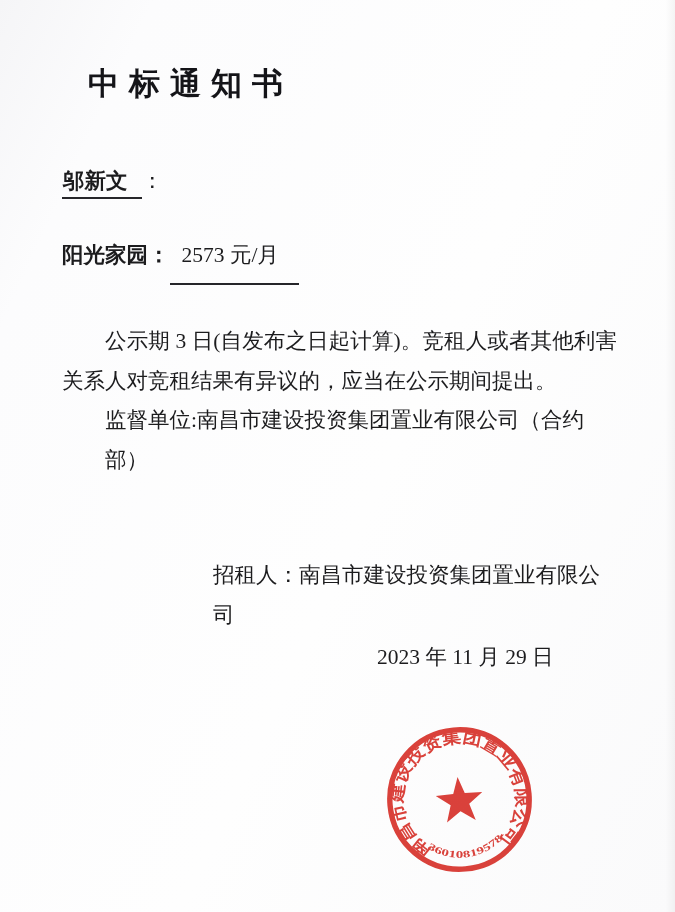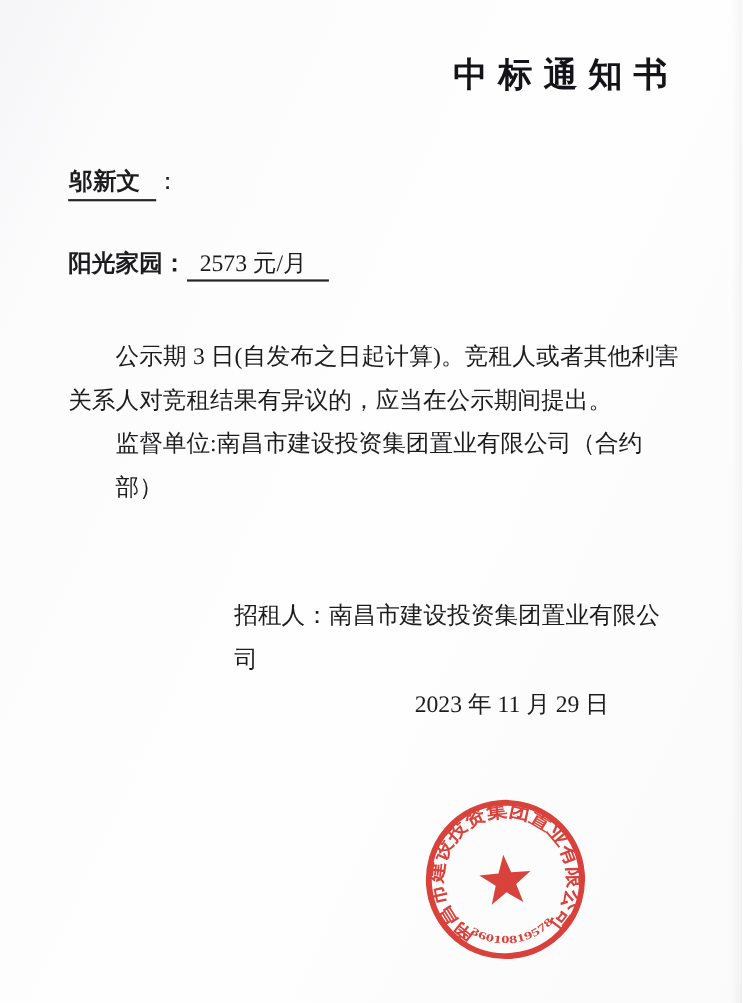--- a/index.html
+++ b/index.html
@@ -22,22 +22,22 @@
     position: absolute;
     top: 0; right: 0; bottom: 0;
     width: 10px;
     background: linear-gradient(90deg, rgba(0,0,0,0), rgba(0,0,0,0.04));
     pointer-events: none;
   }
   .content {
     padding: 48px 58px 0 62px;
   }
   .title {
-    margin: 0;
-    text-align: right;
+    margin: 16px;
+    text-align: left;
     font-size: 31px;
     font-weight: 600;
     letter-spacing: 10px;
     line-height: 40px;
     color: #141418;
     text-indent: 10px; 
   }
   .recipient {
     margin-top: 62px;
     font-size: 21.5px;
@@ -66,35 +66,36 @@
   }
   .result-line {
     margin-top: 41px;
     font-size: 21.5px;
     line-height: 30px;
   }
   .result-label { font-weight: 700; }
   .result-value {
     display: inline-block;
     border-bottom: 2px solid #26262a;
-    padding: 0 20px 0 12px;
+    padding: 0 20px 13px 12px;
   }
   .para2block {
-    margin-top: 49px;
+    margin-top: 37px;
     font-size: 21.5px;
     line-height: 39.5px;
   }
   .sub-line { padding-left: 2em; }
   .sign {
     margin-top: 76px;
     font-size: 21.5px;
   }
   .lessor-line {
     padding-left: 151px;
     line-height: 40px;
+    font-family: Liberation Mono, monospace;
   }
   .date-line {
     padding-left: 315px;
     line-height: 42px;
   }
   .stamp {
     position: absolute;
     left: 381px;
     top: 721px;
     width: 157px;

